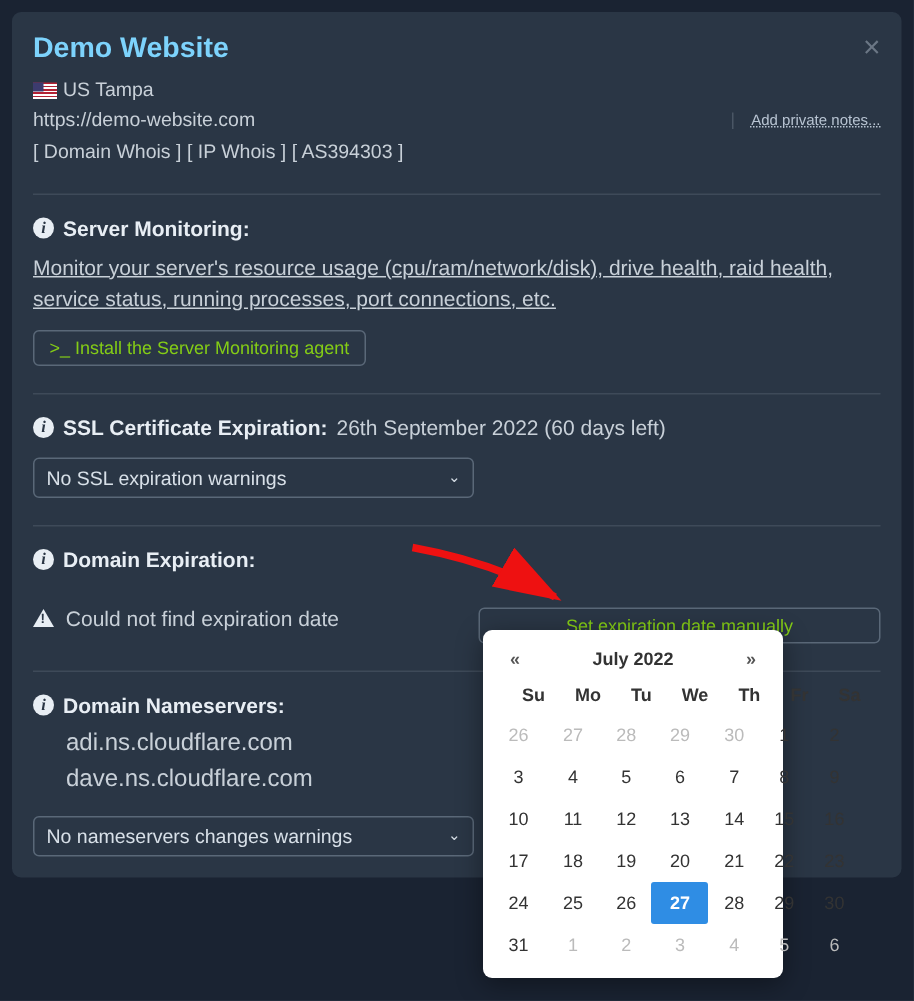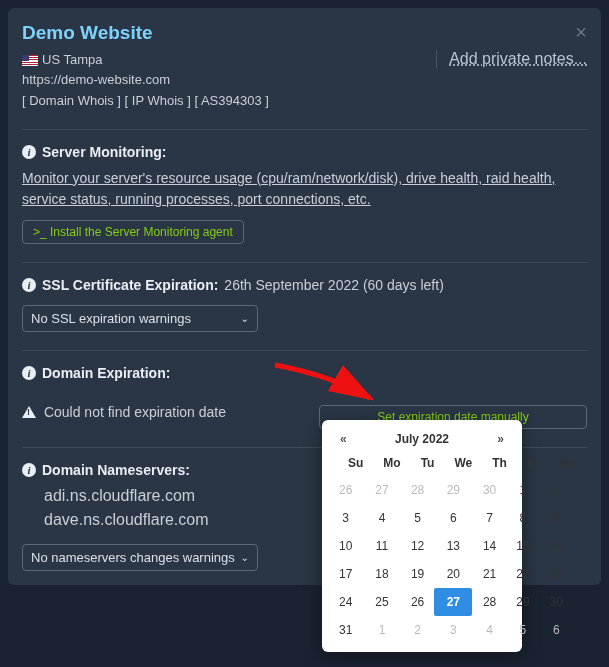--- a/index.html
+++ b/index.html
@@ -30,42 +30,42 @@
 }
 .title {
   color: #7dd3fc;
   font-size: 19px;
   font-weight: 700;
   margin-bottom: 6px;
 }
 .location-row {
   display: flex;
   justify-content: space-between;
-  align-items: flex-start;
+  align-items: center;
 }
 .location {
   color: #c8d0d8;
   font-size: 13px;
   line-height: 1.5;
 }
 .flag {
   display: inline-block;
   width: 16px;
   height: 11px;
   background: linear-gradient(180deg,#b22234 0%,#b22234 10%,#fff 10%,#fff 20%,#b22234 20%,#b22234 30%,#fff 30%,#fff 40%,#b22234 40%,#b22234 50%,#fff 50%,#fff 60%,#b22234 60%,#b22234 70%,#fff 70%,#fff 80%,#b22234 80%,#b22234 90%,#fff 90%);
   position:relative;
   vertical-align: middle;
   margin-right:4px;
 }
 .flag::before{content:"";position:absolute;left:0;top:0;width:7px;height:6px;background:#3c3b6e;}
 .notes-link {
   color: #b8c4d2;
   text-decoration: underline dotted;
   cursor: pointer;
-  font-size: 16px;
+  font-size: 10px;
   border-left: 1px solid #4a5665;
   padding-left: 12px;
 }
 .url { color: #c8d0d8; font-size: 13px; }
 .meta-links { color: #c8d0d8; font-size: 13px; margin-top: 2px;}
 .divider {
   border: 0;
   border-top: 1px solid #3e4a59;
   margin: 18px 0 14px;
 }
@@ -124,21 +124,21 @@
 }
 .btn.wide { min-width: 268px; justify-content: center; }
 .select {
   border: 1px solid #5a6878;
   border-radius: 4px;
   background: #2a3645;
   color: #d8e0e8;
   padding: 5px 8px;
   font-size: 13px;
   margin-top: 12px;
-  width: 236px;
+  width: 294px;
   cursor: pointer;
   position:relative;
   display:flex;
   justify-content:space-between;
   align-items:center;
 }
 .select .chev { font-size: 10px; }
 .inline-info { display:flex; align-items:center; gap:6px; flex-wrap:wrap; }
 .inline-info .value{ color:#c8d0d8; font-weight:400; }
 .row-split { display:flex; justify-content:space-between; align-items:center; margin-top:14px; gap:8px; }

